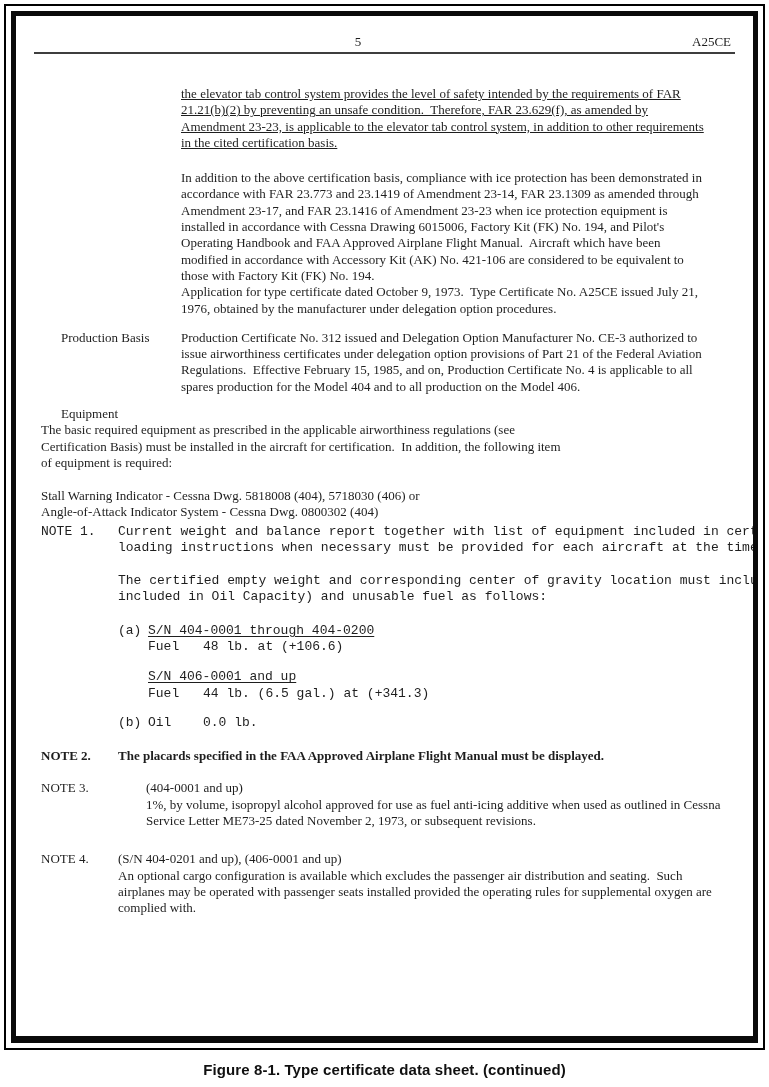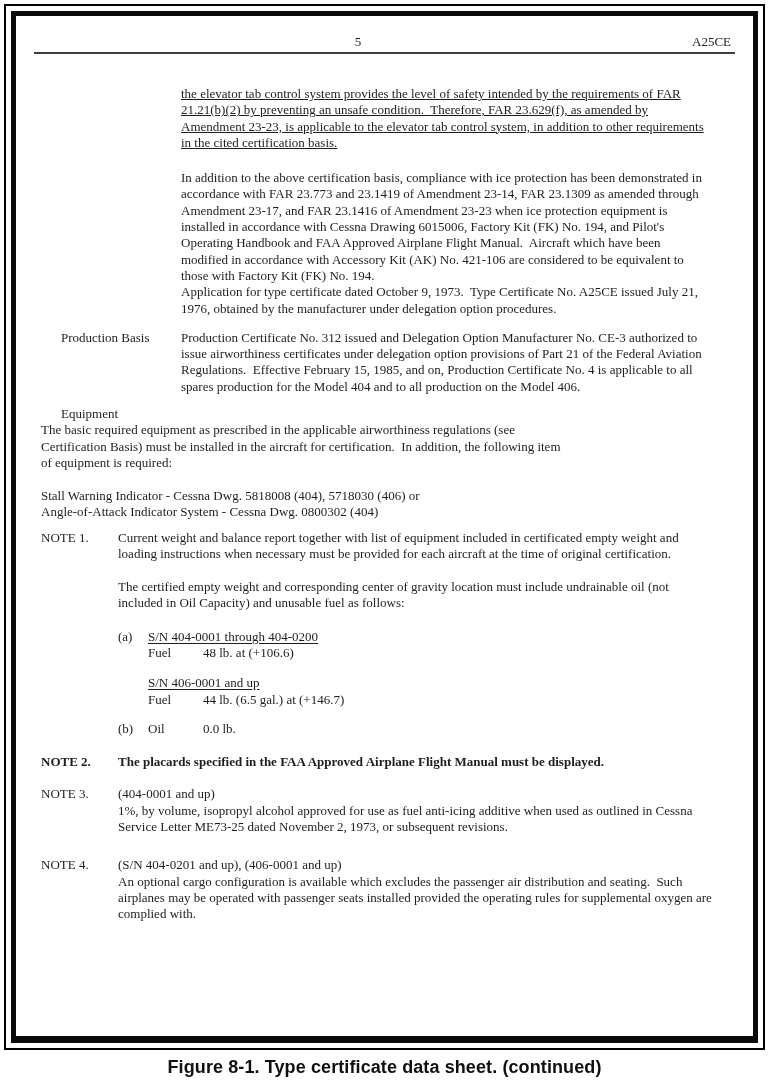--- a/index.html
+++ b/index.html
@@ -32,39 +32,39 @@
   .hdr .doc { position:absolute; right:4px; top:0; }
   .hdr-rule { height:2px; background:#3e3e3e; margin-left:-7px; margin-top:1px; }
   .p1 { margin:32px 0 0 140px;text-decoration:underline; }
   .p2 { margin:19px 0 0 140px; }
   .sec-row { display:flex; }
   .sec-row.pb { margin-top:13px; }
   .sec-row.eq { margin-top:11px;flex-direction:column; }
   .sec-label { width:120px; margin-left:20px; flex:0 0 auto; }
   .sec-body { flex:1; }
   .note { display:flex; }
-  .note.n1 { margin-top:10px; }
+  .note.n1 { margin-top:4px;font-family:Liberation Mono, monospace; }
   .note.n2 { margin-top:17px;font-weight:bold; }
-  .note.n3 { margin-top:16px; }
+  .note.n3 { margin-top:16px;gap:28px; }
   .note.n4 { margin-top:22px; }
   .note-label { width:77px; flex:0 0 auto; }
   .note-body { flex:1; }
   .list-item { display:flex; }
   .list-item.a { margin-top:17px; }
   .list-item.b { margin-top:13px; }
   .item-label { width:30px; flex:0 0 auto; }
   .fuel-group { }
   .fuel-group + .fuel-group { margin-top:14px; }
   .group-heading { text-decoration:underline; text-decoration-thickness:1px; text-underline-offset:2px; }
   .spec-name { display:inline-block; width:55px; }
   .caption {
     position:absolute; left:0; right:0; bottom:9px;
     text-align:center;
     font-family:"Liberation Sans","DejaVu Sans",sans-serif;
-    font-weight:bold; font-size:18px; color:#101010;
+    font-weight:bold; font-size:15px; color:#101010;
     letter-spacing:0.1px;
   }
 </style>
 </head>
 <body>
 
 <div class="page">
   <div class="frame-outer">
     <div class="frame-inner">
       <div class="content">
@@ -121,21 +121,21 @@
               <div>
                 <div class="fuel-group">
                   <div class="group-heading">S/N 404-0001 through 404-0200</div>
                   <div class="spec-row">
                     <span class="spec-name">Fuel</span><span class="spec-value">48 lb. at (+106.6)</span>
                   </div>
                 </div>
                 <div class="fuel-group">
                   <div class="group-heading">S/N 406-0001 and up</div>
                   <div class="spec-row">
-                    <span class="spec-name">Fuel</span><span class="spec-value">44 lb. (6.5 gal.) at (+146.7)</span>
+                    <span class="spec-name">Fuel</span><span class="spec-value">44 lb. (6.5 gal.) at (+341.3)</span>
                   </div>
                 </div>
               </div>
             </div>
 
             <div class="list-item b">
               <span class="item-label">(b)</span>
               <div class="spec-row">
                 <span class="spec-name">Oil</span><span class="spec-value">0.0 lb.</span>
               </div>

